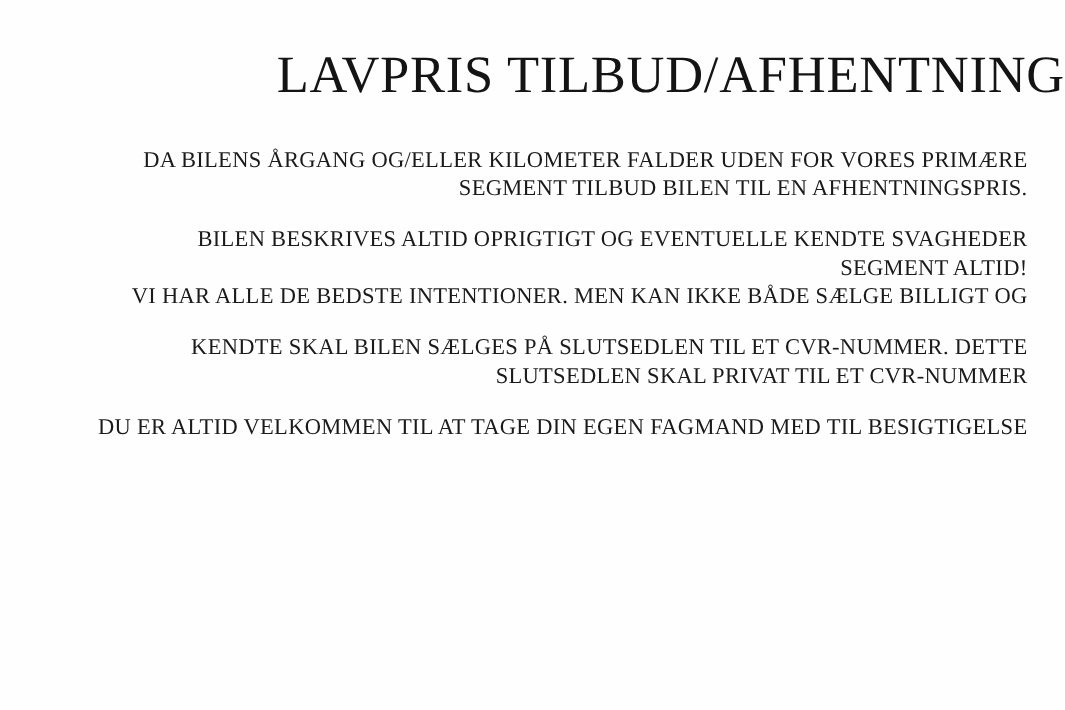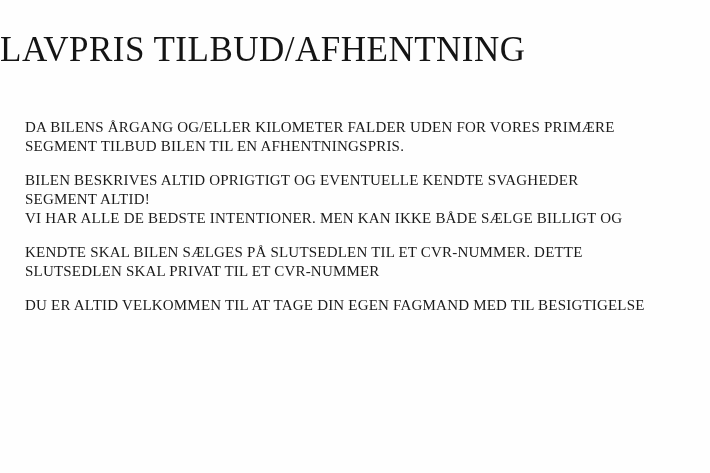--- a/index.html
+++ b/index.html
@@ -8,33 +8,33 @@
     background: #ffffff;
   }
   .page {
     position: relative;
     width: 710px;
     height: 473px;
     background: #fefefe;
     overflow: hidden;
     font-family: "Liberation Serif", "DejaVu Serif", serif;
     color: #1a1a1a;
-    text-align: left;
+    text-align: right;
   }
   .title {
     margin: 0;
     padding-top: 30px;
     font-size: 35px;
     line-height: 40px;
     font-weight: 400;
     letter-spacing: 0.5px;
     color: #141414;
   }
   .body-text {
-    margin-top: 48px;
+    margin-top: 28px;
   }
   .para {
     margin: 0 auto 15px auto;
     max-width: 660px;
   }
   .para:last-child {
     margin-bottom: 0;
   }
   .line {
     font-size: 15px;

